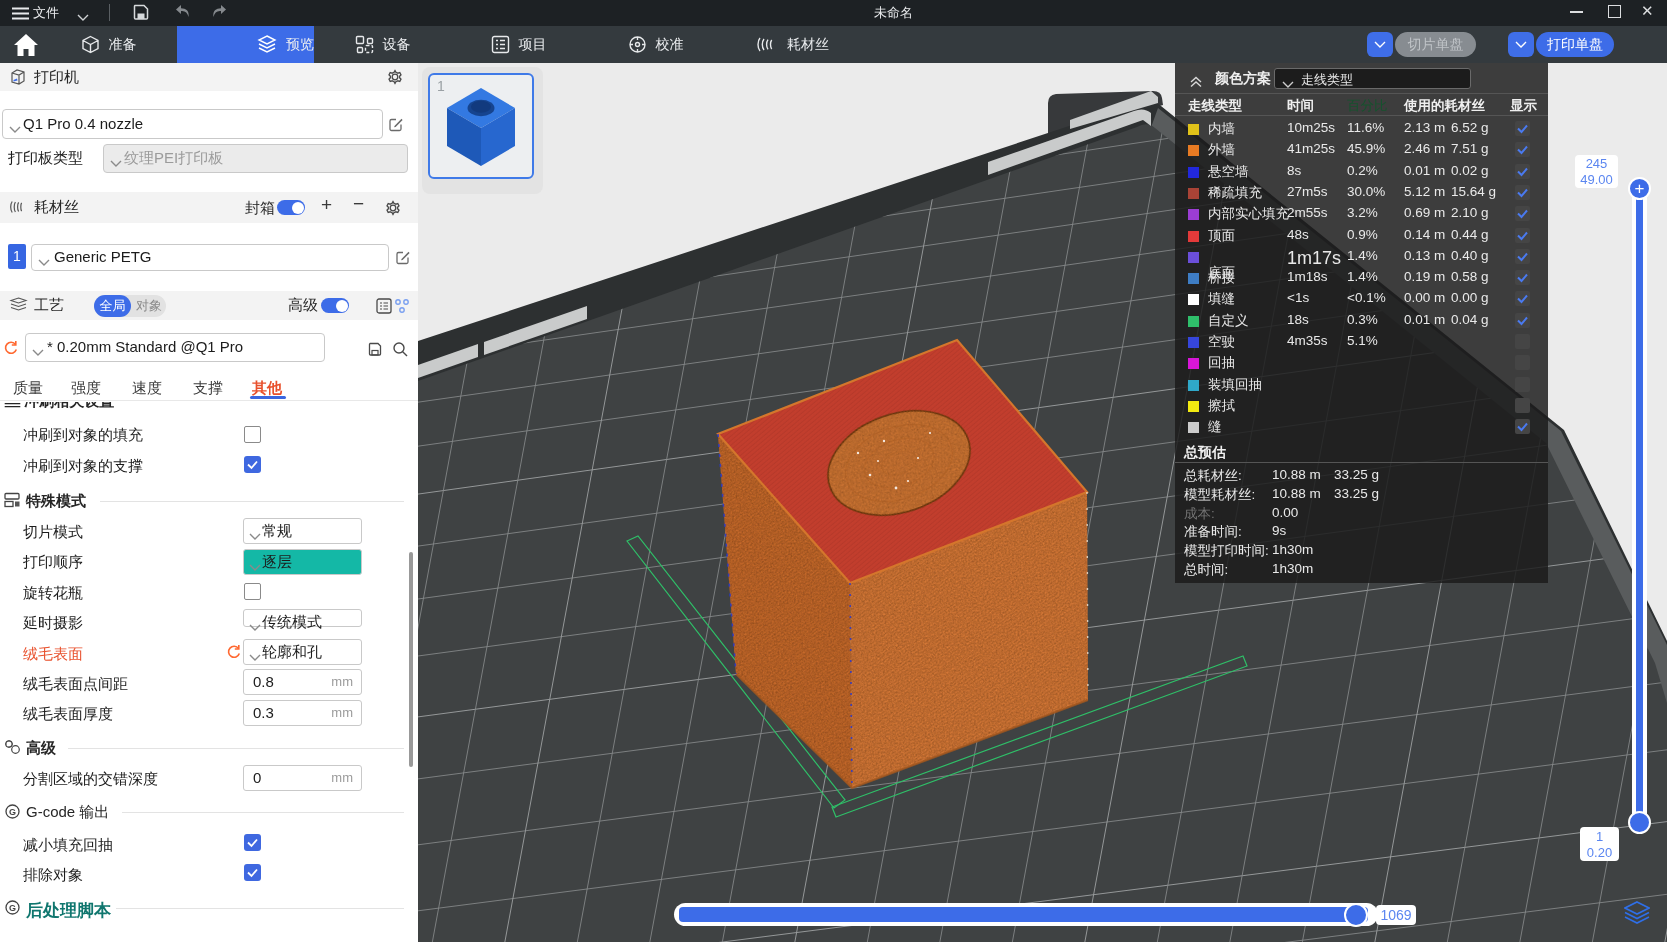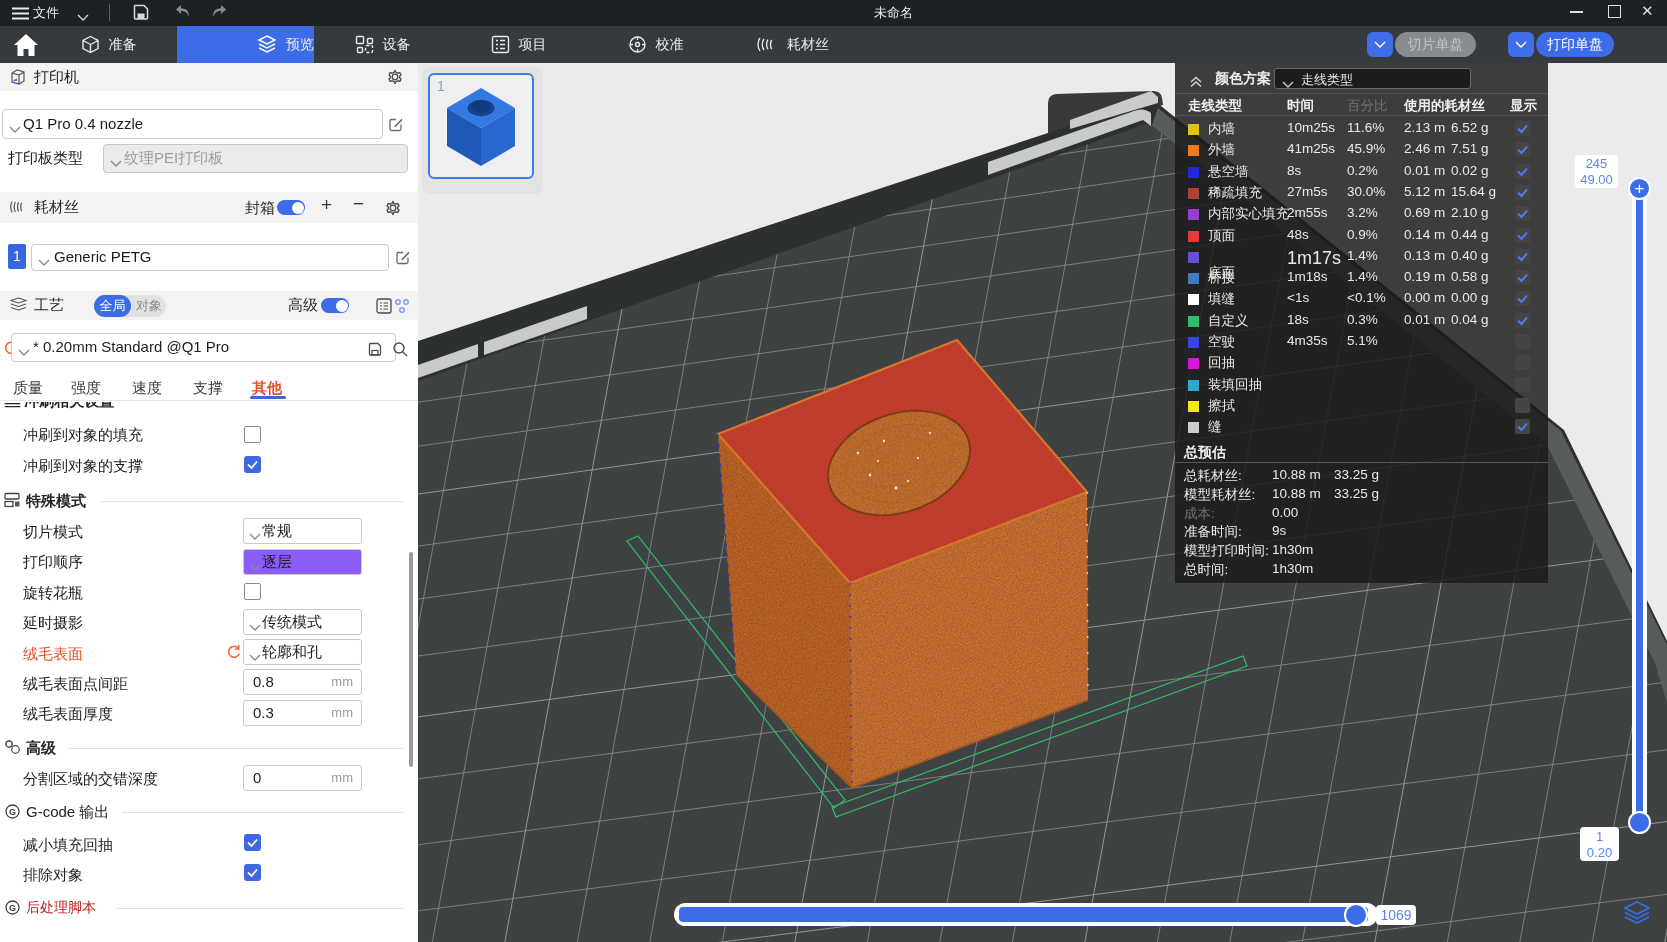--- a/index.html
+++ b/index.html
@@ -175,21 +175,21 @@
       <div style="position:absolute;left:22px;top:3px;font-size:15px;color:#1c1c1c;white-space:nowrap">Generic PETG</div>
     </div>
 <div style="position:absolute;left:395px;top:186px"><svg width="16" height="16" viewBox="0 0 16 16" style="">
         <path d="M13 8.5 V13 A1.5 1.5 0 0 1 11.5 14.5 H3.5 A1.5 1.5 0 0 1 2 13 V5 A1.5 1.5 0 0 1 3.5 3.5 H8" fill="none" stroke="#6a6a6a" stroke-width="1.3"></path>
         <path d="M6.5 10 L13.5 2.8 L14.6 4 L7.6 11 L6.2 11.3 Z" fill="#6a6a6a"></path>
       </svg></div>
 <div style="position:absolute;left:3px;top:277px"><svg width="15" height="16" viewBox="0 0 15 16" style="">
         <path d="M12.5 4.5 A5.5 5.5 0 1 0 13.3 9.5" fill="none" stroke="#ff6830" stroke-width="1.6"></path>
         <path d="M12.8 1 V5 H8.8" fill="none" stroke="#ff6830" stroke-width="1.6"></path>
       </svg></div>
-<div style="position:absolute;left:11px;top:270px;width:385px;height:29px;background:#fff;border:1px solid #c9c9c9;border-radius:4px;box-sizing:border-box">
+<div style="position:absolute;left:25px;top:270px;width:300px;height:29px;background:#fff;border:1px solid #c9c9c9;border-radius:4px;box-sizing:border-box">
       <div style="position:absolute;left:6px;top:9px"><svg width="12" height="9" viewBox="0 0 12 9" style="">
           <path d="M1 2 L6 7 L11 2" fill="none" stroke="#8a8a8a" stroke-width="1.4"></path>
         </svg></div>
       <div style="position:absolute;left:21px;top:4px;font-size:15px;color:#1c1c1c;white-space:nowrap">* 0.20mm Standard @Q1 Pro</div>
     </div>
 <div style="position:absolute;left:367px;top:278px"><svg width="16" height="16" viewBox="0 0 16 16" style="">
         <path d="M3 2.5 H11 L13.5 5 V13 A1 1 0 0 1 12.5 14 H3.5 A1 1 0 0 1 2.5 13 V3.5 A1 1 0 0 1 3 2.5 Z" fill="none" stroke="#4a4a4a" stroke-width="1.3"></path>
         <rect x="5" y="9.5" width="6" height="4.5" fill="none" stroke="#4a4a4a" stroke-width="1.2"></rect>
       </svg></div>
 <div style="position:absolute;left:392px;top:278px"><svg width="17" height="17" viewBox="0 0 17 17" style="">
@@ -222,30 +222,30 @@
     <div style="position:absolute;left:26px;top:90px;font-size:15px;font-weight:bold;color:#262626;white-space:nowrap">特殊模式</div>
     <div style="position:absolute;left:100px;top:99px;width:304px;height:1px;background:#e3e3e3"></div>
 <div style="position:absolute;left:23px;top:121px;font-size:15px;color:#1c1c1c;white-space:nowrap">切片模式</div>
 <div style="position:absolute;left:243px;top:116px;width:119px;height:26px;background:#fff;border:1px solid #c9c9c9;border-radius:3px;box-sizing:border-box">
       <div style="position:absolute;left:5px;top:8px"><svg width="12" height="9" viewBox="0 0 12 9" style="">
           <path d="M1 2 L6 7 L11 2" fill="none" stroke="#8a8a8a" stroke-width="1.4"></path>
         </svg></div>
       <div style="position:absolute;left:18px;top:3px;font-size:15px;color:#1c1c1c;white-space:nowrap">常规</div>
     </div>
 <div style="position:absolute;left:23px;top:151px;font-size:15px;color:#1c1c1c;white-space:nowrap">打印顺序</div>
-<div style="position:absolute;left:243px;top:147px;width:119px;height:26px;background:#8b5cf6;border:1px solid #c9c9c9;border-radius:3px;box-sizing:border-box">
+<div style="position:absolute;left:243px;top:147px;width:119px;height:26px;background:#14b8a6;border:1px solid #c9c9c9;border-radius:3px;box-sizing:border-box">
       <div style="position:absolute;left:5px;top:8px"><svg width="12" height="9" viewBox="0 0 12 9" style="">
           <path d="M1 2 L6 7 L11 2" fill="none" stroke="#8a8a8a" stroke-width="1.4"></path>
         </svg></div>
       <div style="position:absolute;left:18px;top:3px;font-size:15px;color:#1c1c1c;white-space:nowrap">逐层</div>
     </div>
 <div style="position:absolute;left:23px;top:182px;font-size:15px;color:#1c1c1c;white-space:nowrap">旋转花瓶</div>
 <div style="position:absolute;left:244px;top:181px;width:15px;height:15px;background:#fff;border:1.5px solid #8a8a8a;border-radius:2px"></div>
 <div style="position:absolute;left:23px;top:212px;font-size:15px;color:#1c1c1c;white-space:nowrap">延时摄影</div>
-<div style="position:absolute;left:243px;top:207px;width:119px;height:26px;background:#fff;border:1px solid #c9c9c9;border-radius:3px;box-sizing:border-box">
+<div style="position:absolute;left:243px;top:207px;width:119px;height:18px;background:#fff;border:1px solid #c9c9c9;border-radius:3px;box-sizing:border-box">
       <div style="position:absolute;left:5px;top:8px"><svg width="12" height="9" viewBox="0 0 12 9" style="">
           <path d="M1 2 L6 7 L11 2" fill="none" stroke="#8a8a8a" stroke-width="1.4"></path>
         </svg></div>
       <div style="position:absolute;left:18px;top:3px;font-size:15px;color:#1c1c1c;white-space:nowrap">传统模式</div>
     </div>
 <div style="position:absolute;left:23px;top:243px;font-size:15px;color:#e8502c;white-space:nowrap">绒毛表面</div>
 <div style="position:absolute;left:226px;top:242px"><svg width="15" height="16" viewBox="0 0 15 16" style="">
         <path d="M12.5 4.5 A5.5 5.5 0 1 0 13.3 9.5" fill="none" stroke="#ff6830" stroke-width="1.6"></path>
         <path d="M12.8 1 V5 H8.8" fill="none" stroke="#ff6830" stroke-width="1.6"></path>
       </svg></div>
@@ -288,21 +288,21 @@
         <path d="M4 8.5 L7.5 12 L13 5.5" fill="none" stroke="#fff" stroke-width="1.8"></path>
       </svg></div>
 <div style="position:absolute;left:23px;top:464px;font-size:15px;color:#1c1c1c;white-space:nowrap">排除对象</div>
 <div style="position:absolute;left:244px;top:462px;width:17px;height:17px;background:#3f68e0;border-radius:3px"><svg width="17" height="17" viewBox="0 0 17 17" style="">
         <path d="M4 8.5 L7.5 12 L13 5.5" fill="none" stroke="#fff" stroke-width="1.8"></path>
       </svg></div>
 <div style="position:absolute;left:4px;top:497px"><svg width="17" height="17" viewBox="0 0 17 17" style="">
         <circle cx="8.5" cy="8.5" r="6.5" fill="none" stroke="#444" stroke-width="1.3"></circle>
         <text x="8.5" y="12" font-size="9" font-weight="bold" fill="#444" text-anchor="middle" font-family="Liberation Sans">G</text>
       </svg></div>
-    <div style="position:absolute;left:26px;top:497px;font-size:14px;font-weight:normal;color:#b91c1c;white-space:nowrap">后处理脚本</div>
+    <div style="position:absolute;left:26px;top:497px;font-size:17px;font-weight:bold;color:#0f766e;white-space:nowrap">后处理脚本</div>
     <div style="position:absolute;left:116px;top:506px;width:288px;height:1px;background:#e3e3e3"></div>
 <div style="position:absolute;left:409px;top:150px;width:4px;height:215px;background:#999;border-radius:2px"></div>
 </div>
 <svg width="1249" height="879" viewBox="0 0 1249 879" style="position:absolute;left:418px;top:63px">
 <defs>
 <pattern id="hatch" width="3.5" height="3.5" patternTransform="rotate(50)" patternUnits="userSpaceOnUse">
   <rect width="3.2" height="3.2" fill="#c23e2d"></rect>
         <line x1="0" y1="0" x2="0" y2="3.2" stroke="#a83427" stroke-width="0.9"></line>
 </pattern>
 <pattern id="hatchS" width="3" height="3" patternTransform="rotate(55)" patternUnits="userSpaceOnUse">
@@ -419,21 +419,21 @@
 <div style="position:absolute;left:40px;top:7px;font-size:14px;font-weight:bold;color:#efefef">颜色方案</div>
 <div style="position:absolute;left:99px;top:5px;width:197px;height:21px;background:#1c1c1c;border:1px solid #6a6a6a;border-radius:3px;box-sizing:border-box">
       <div style="position:absolute;left:7px;top:6px"><svg width="12" height="9" viewBox="0 0 12 9" style="">
           <path d="M1 2 L6 7 L11 2" fill="none" stroke="#cccccc" stroke-width="1.4"></path>
         </svg></div>
       <div style="position:absolute;left:26px;top:2px;font-size:13px;color:#e8e8e8">走线类型</div>
     </div>
 <div style="position:absolute;left:0;top:30px;width:373px;height:1px;background:#555"></div>
 <div style="position:absolute;left:13px;top:34px;font-size:13.5px;font-weight:bold;color:#efefef;white-space:nowrap">走线类型</div>
 <div style="position:absolute;left:112px;top:34px;font-size:13.5px;font-weight:bold;color:#efefef;white-space:nowrap">时间</div>
-<div style="position:absolute;left:172px;top:34px;font-size:13.5px;font-weight:normal;color:#737373;white-space:nowrap">百分比</div>
+<div style="position:absolute;left:172px;top:34px;font-size:13.5px;font-weight:normal;color:#14532d;white-space:nowrap">百分比</div>
 <div style="position:absolute;left:229px;top:34px;font-size:13.5px;font-weight:bold;color:#efefef;white-space:nowrap">使用的耗材丝</div>
 <div style="position:absolute;left:335px;top:34px;font-size:13.5px;font-weight:bold;color:#efefef;white-space:nowrap">显示</div>
 <div style="position:absolute;left:0;top:52px;width:373px;height:1px;background:#555"></div>
 <div style="position:absolute;left:13px;top:61px;width:11px;height:11px;background:#e0c219"></div>
 <div style="position:absolute;left:33px;top:57px;font-size:13.5px;color:#e9e9e9;white-space:nowrap">内墙</div>
 <div style="position:absolute;left:112px;top:57px;font-size:13.5px;color:#e9e9e9">10m25s</div>
 <div style="position:absolute;left:172px;top:57px;font-size:13.5px;color:#e9e9e9">11.6%</div>
 <div style="position:absolute;left:229px;top:57px;font-size:13.5px;color:#e9e9e9">2.13 m</div>
 <div style="position:absolute;left:276px;top:57px;font-size:13.5px;color:#e9e9e9">6.52 g</div>
 <div style="position:absolute;left:340px;top:58px;width:15px;height:15px;background:#454545;border-radius:2px"><svg width="15" height="15" viewBox="0 0 15 15" style="">

